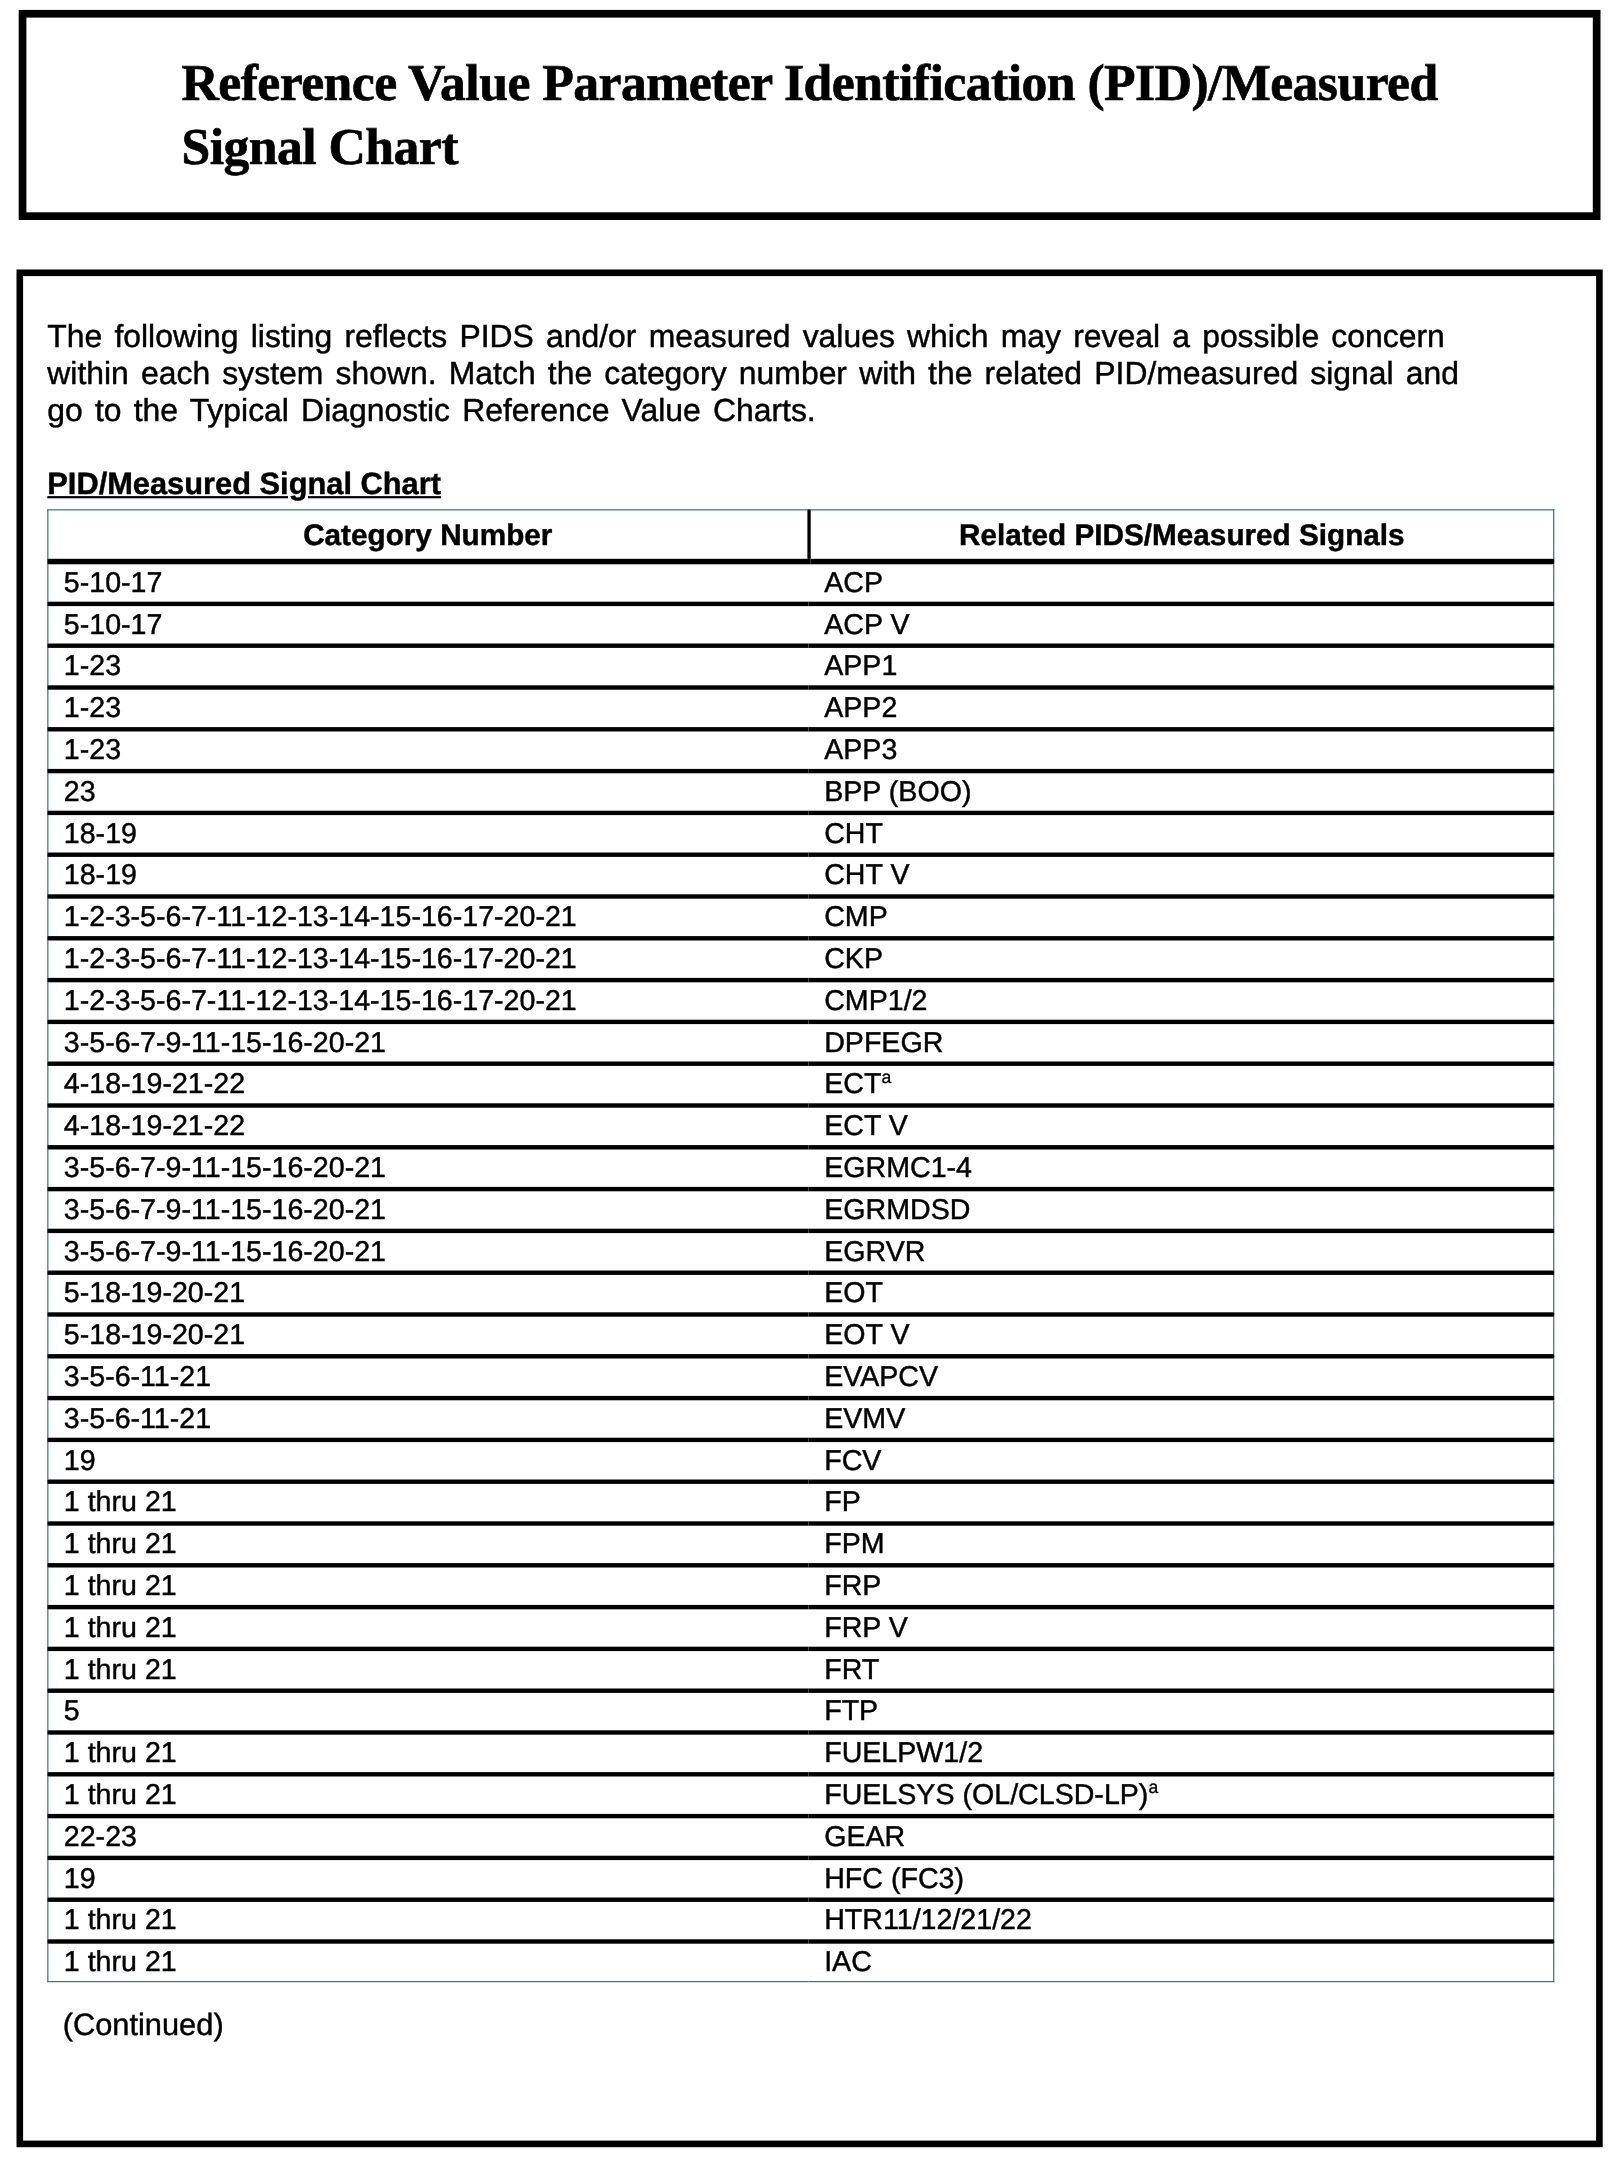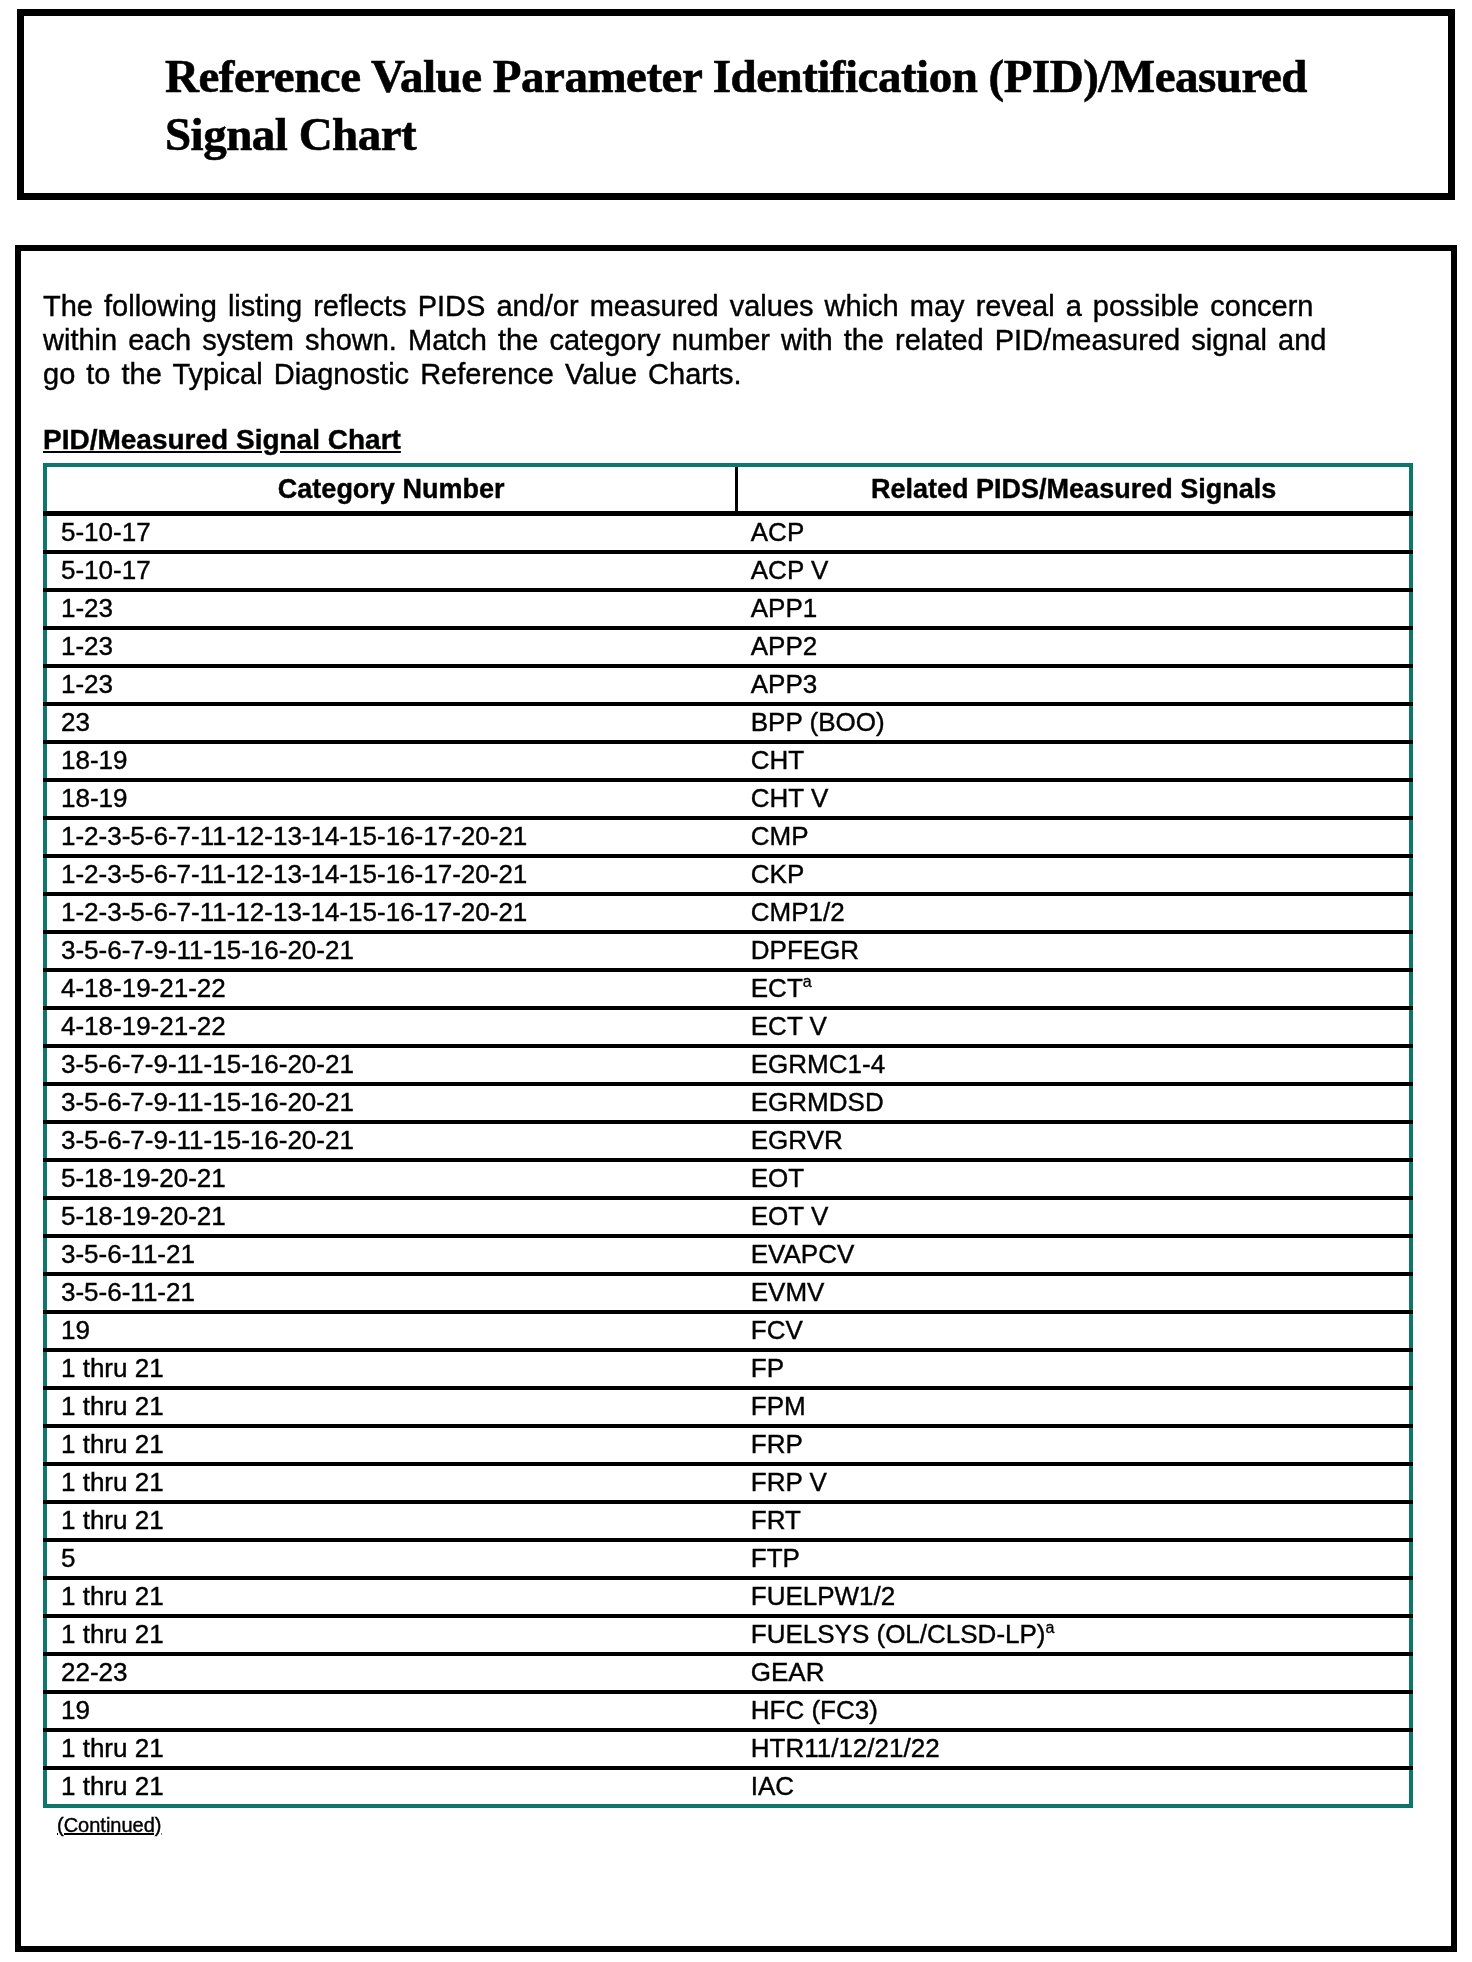--- a/index.html
+++ b/index.html
@@ -58,21 +58,21 @@
     margin-top: 34px;
     font-size: 28px;
     line-height: 30px;
     font-weight: bold;
     text-decoration: underline;
   }
   table.signal-table {
     border-collapse: collapse;
     width: 100%;
     margin-top: 8px;
-    border: 4px solid #0f766e;
+    border: 1px solid #0f766e;
     table-layout: fixed;
   }
   .signal-table th {
     font-size: 27px;
     line-height: 28px;
     font-weight: bold;
     text-align: center;
     padding: 8px 4px;
     border-bottom: 5px solid #000;
   }
@@ -90,25 +90,24 @@
   }
   .signal-table tbody tr:first-child td {
     border-top: none;
   }
   .signal-table td sup {
     font-size: 16px;
     line-height: 0;
     -webkit-text-stroke: 0.3px #000;
   }
   .continued-note {
-    font-size: 20px;
+    font-size: 28px;
     line-height: 26px;
-    margin-top: 4px;
+    margin-top: 26px;
     padding-left: 14px;
-    text-decoration: underline;
   }
 </style>
 </head>
 <body>
 
 <div class="title-box">
   <div class="title-text">
     <div>Reference Value Parameter Identification (PID)/Measured</div>
     <div>Signal Chart</div>
   </div>

